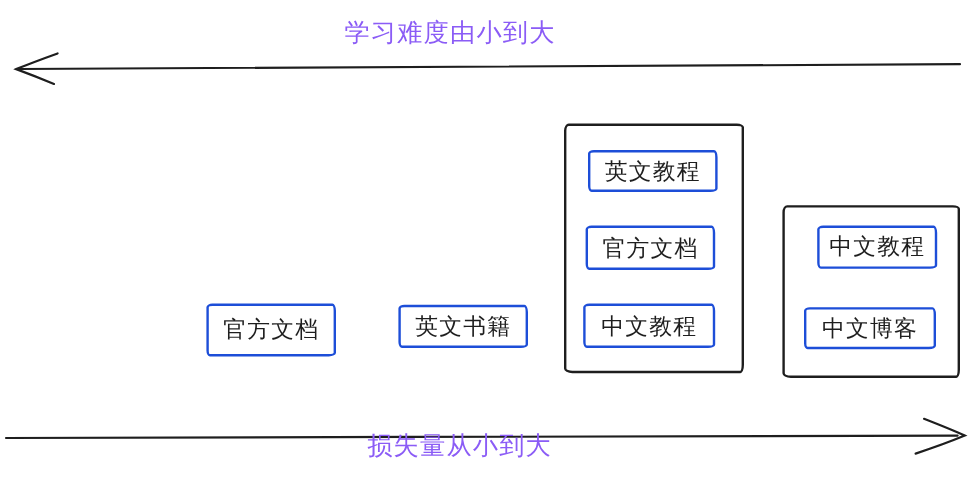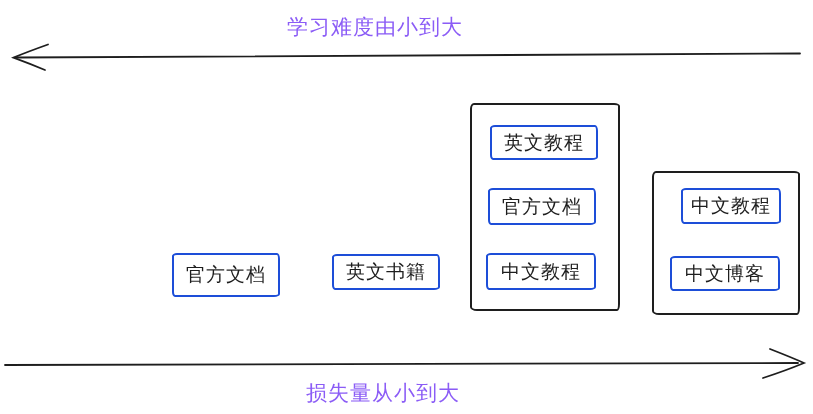--- a/index.html
+++ b/index.html
@@ -18,21 +18,21 @@
   }
   .axis-label {
     position: absolute;
     font-size: 21px;
     letter-spacing: 1px;
     white-space: nowrap;
     transform: translateX(-50%);
     color: #8b5cf6;
   }
   .axis-label.top { left: 375px; top: 13px; }
-  .axis-label.bottom { left: 383px; top: 379px; }
+  .axis-label.bottom { left: 383px; top: 357px; }
   .arrow {
     position: absolute;
     left: 0;
   }
   .arrow.top { top: 40px; }
   .arrow.bottom { top: 344px; }
   .box {
     position: absolute;
     box-sizing: border-box;
     border: 2px solid #1d4ed8;

